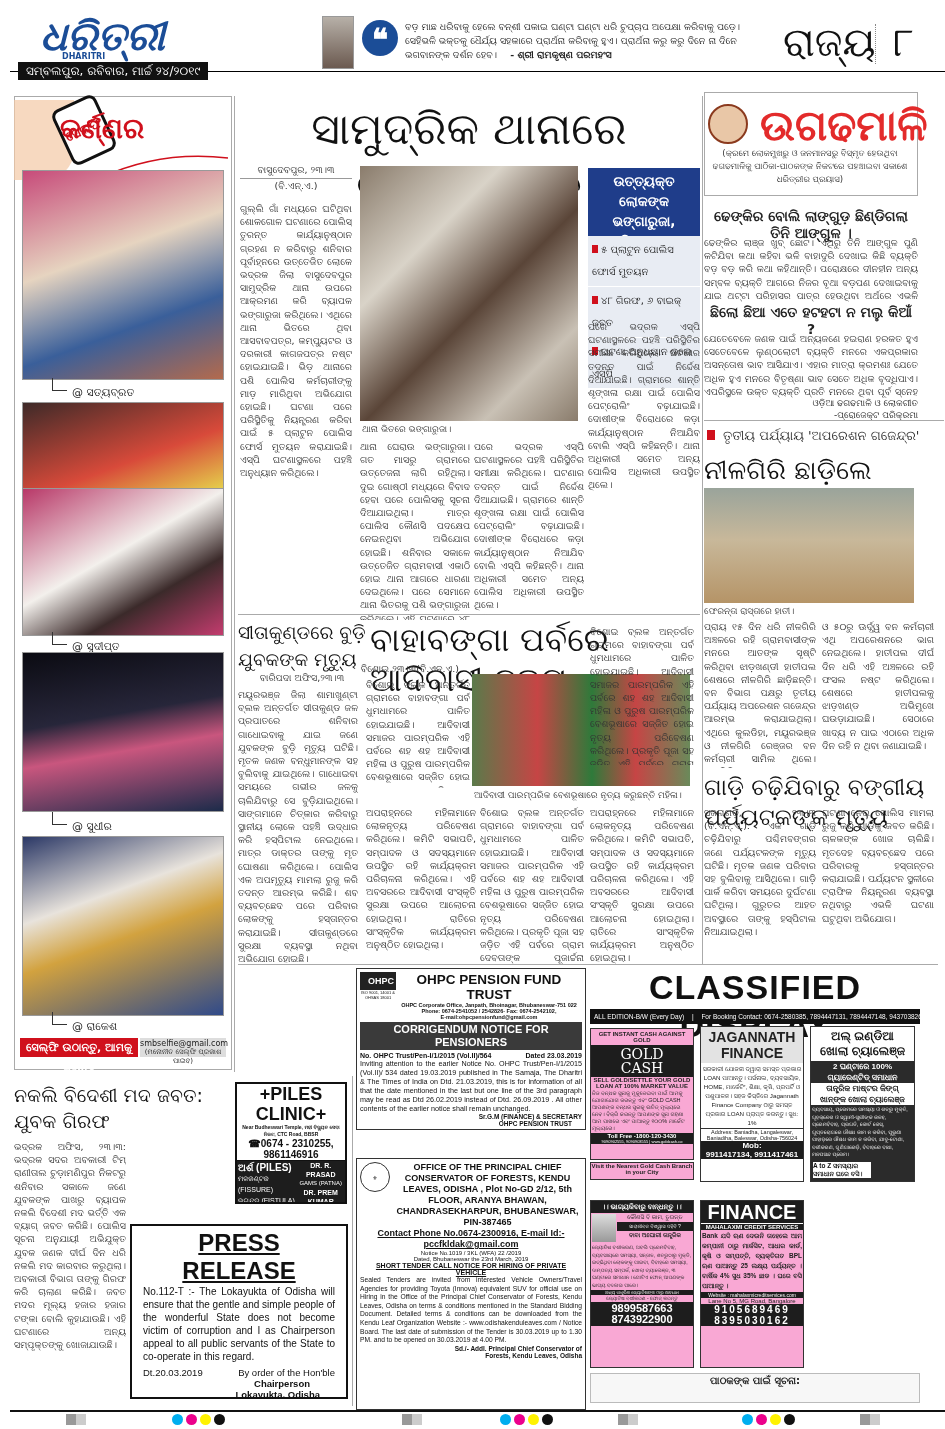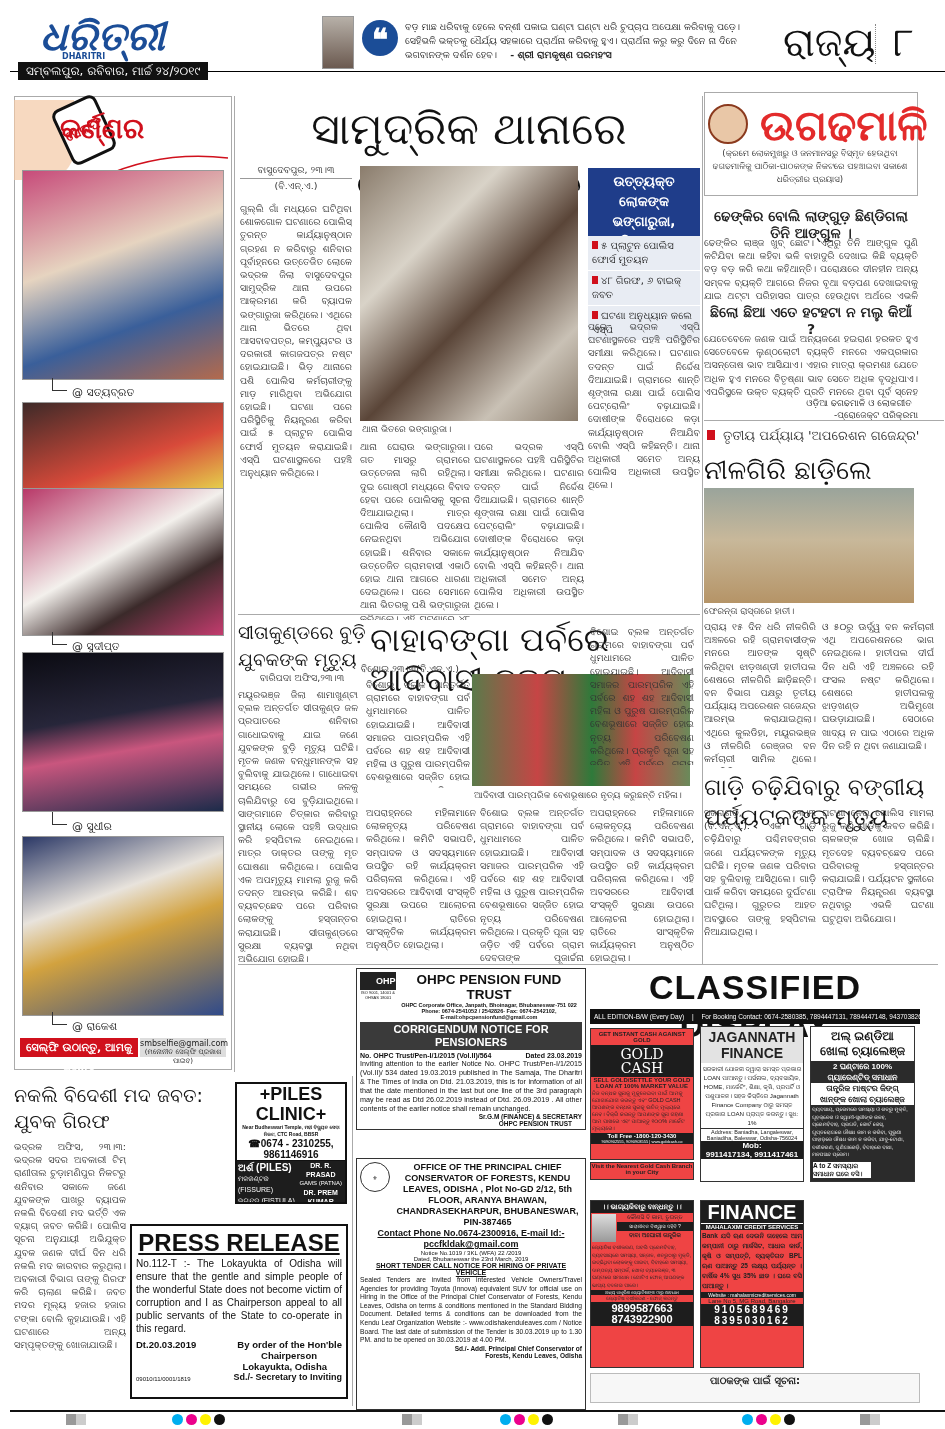--- a/index.html
+++ b/index.html
@@ -23,21 +23,21 @@
 .cap{position:absolute;left:72px;font-size:11px;color:#222}
 .cap:before{content:"";position:absolute;left:-20px;top:-8px;width:14px;height:12px;border-left:1px solid #333;border-bottom:1px solid #333}
 .selfie-banner{left:20px;top:1038px;width:118px;height:19px;background:#d0101c;color:#fff;font-size:11px;font-weight:bold;line-height:19px;text-align:center}
 .selfie-email{left:140px;top:1038px;width:86px;height:19px;background:#ddd;font-size:7px;text-align:center;line-height:9px;padding-top:1px}
 .main-head{left:238px;top:100px;width:462px;font-size:44px;line-height:58px;color:#111;text-align:center}
 .dl{font-size:9.5px;color:#333;text-align:center}
 .body-text{font-size:9.5px;line-height:13.2px;color:#333;text-align:justify;overflow:hidden}
 .photo1{left:360px;top:166px;width:218px;height:255px;background:linear-gradient(135deg,#8a7c6c 0%,#d9d3c8 30%,#5a4538 55%,#c9c1b5 80%,#8a7c6c 100%)}
 .photo-caption{font-size:9px;color:#333}
 .side-box{left:588px;top:168px;width:112px;height:68px;background:#1f3d8a;color:#fff;font-size:13.5px;font-weight:bold;text-align:center;line-height:20px;padding-top:3px}
-.side-bullets{left:588px;top:236px;width:112px;background:#e8ecf3;font-size:10px;line-height:14px}
+.side-bullets{left:588px;top:236px;width:112px;background:#e8ecf3;font-size:10px;line-height:22px}
 .side-bullets div{padding:3px 4px;border-bottom:1px solid #fff}
 .side-bullets span.sq{display:inline-block;width:6px;height:8px;background:#d0101c;margin-right:3px}
 .col-rule{width:1px;background:#aaa}
 .ug-head{left:760px;top:102px;font-size:42px;color:#e32b2b;font-weight:bold;line-height:48px}
 .ug-face{left:708px;top:104px;width:40px;height:40px;border-radius:50%;background:#e9c7a7;border:2px solid #8b3a1e}
 .ug-intro{left:710px;top:147px;width:222px;font-size:9.5px;line-height:15px;text-align:center;color:#333}
 .ug-box{left:704px;top:92px;width:214px;height:110px;border:1px solid #aaa}
 .ug-sub{font-size:14px;font-weight:bold;color:#222;text-align:center}
 .tag{left:707px;top:428px;font-size:13px;color:#333}
 .tag span{display:inline-block;width:8px;height:10px;background:#d0101c;margin-right:8px}
@@ -48,21 +48,21 @@
 .photo3{left:472px;top:674px;width:218px;height:112px;background:linear-gradient(90deg,#5a7a4a,#c64545 30%,#2e7a3a 55%,#c64545 75%,#6a8a5a)}
 .car-head{left:704px;top:772px;width:240px;font-size:23px;color:#111;line-height:30px}
 .nakli-head{left:14px;top:1082px;width:215px;font-size:19px;color:#111;line-height:26px}
 .ad{position:absolute;border:1px solid #333;background:#fff;color:#111;overflow:hidden}
 .piles{left:235px;top:1082px;width:112px;height:122px;border:2px solid #111}
 .press{left:130px;top:1224px;width:218px;height:175px;border:2px solid #111}
 .ohpc{left:356px;top:968px;width:230px;height:162px}
 .forest{left:356px;top:1158px;width:230px;height:252px}
 .classified-title{left:590px;top:968px;width:330px;font-size:34px;font-weight:bold;color:#111;line-height:38px;text-align:center;font-family:"Liberation Sans",sans-serif;letter-spacing:1px}
 .classified-bar{left:590px;top:1009px;width:330px;height:15px;background:#111;color:#fff;font-size:6.5px;line-height:15px;padding-left:4px;white-space:nowrap;overflow:hidden}
-.cl-box{position:absolute;border:1px solid #333;overflow:hidden;background:#ef4444}
+.cl-box{position:absolute;border:1px solid #333;overflow:hidden;background:#f9a8d4}
 .reader{left:590px;top:1373px;width:330px;height:30px;border:1px solid #bbb;background:#f7f7f7;font-size:7px;text-align:center;padding-top:2px;line-height:9px}
 .footer-rule{left:10px;top:1410px;width:935px;height:2px;background:#111}
 .reg-dots{position:absolute;top:1414px;display:flex;gap:3px}
 .reg-dots span{width:11px;height:11px;border-radius:50%;display:block}
 .gray-sq{position:absolute;top:1414px;width:20px;height:11px;background:linear-gradient(90deg,#999 50%,#ccc 50%)}
 .lib{font-family:"Liberation Sans",sans-serif}
 </style>
 </head>
 <body>
 
@@ -127,21 +127,21 @@
 <div class="abs body-text" style="left:588px;top:320px;width:112px;height:300px">ପରେ ଭଦ୍ରକ ଏସ୍‌ପି ଘଟଣାସ୍ଥଳରେ ପହଞ୍ଚି ପରିସ୍ଥିତିର ସମୀକ୍ଷା କରିଥିଲେ। ଘଟଣାର ତଦନ୍ତ ପାଇଁ ନିର୍ଦ୍ଦେଶ ଦିଆଯାଇଛି। ଗ୍ରାମରେ ଶାନ୍ତି ଶୃଙ୍ଖଳା ରକ୍ଷା ପାଇଁ ପୋଲିସ ପେଟ୍ରୋଲିଂ ବଢ଼ାଯାଇଛି। ଦୋଷୀଙ୍କ ବିରୋଧରେ କଡ଼ା କାର୍ଯ୍ୟାନୁଷ୍ଠାନ ନିଆଯିବ ବୋଲି ଏସ୍‌ପି କହିଛନ୍ତି। ଥାନା ଅଧିକାରୀ ସମେତ ଅନ୍ୟ ପୋଲିସ ଅଧିକାରୀ ଉପସ୍ଥିତ ଥିଲେ।</div>
 
 <div class="abs ug-box" style="height:104px"></div>
 <div class="abs ug-face"></div>
 <div class="abs ug-head">ଉଗଢମାଳି</div>
 <div class="abs ug-intro" style="width:204px;left:708px;font-size:8.5px;line-height:13px">(କ୍ରମେ ଲୋକମୁଖରୁ ଓ ଜନମାନସରୁ ବିସ୍ମୃତ ହେଉଥିବା ଢଗଢମାଳିକୁ ପାଠିକା-ପାଠକଙ୍କ ନିକଟରେ ପହଞ୍ଚାଇବା ସକାଶେ ଧରିତ୍ରୀର ପ୍ରୟାସ)</div>
 <div class="abs ug-sub" style="left:704px;top:208px;width:214px">ଢେଙ୍କିର ବୋଲି ଲାଙ୍ଗୁଡ଼ ଛିଣ୍ଡିଗଲା ତିନି ଆଙ୍ଗୁଳ ।</div>
 <div class="abs body-text" style="left:704px;top:236px;width:214px;height:66px">ଢେଙ୍କିର ଲାଞ୍ଜ ଖୁବ୍ ଛୋଟ। ଏଥିରୁ ତିନି ଆଙ୍ଗୁଳ ପୁଣି କଟିଯିବା କଥା କହିବା ଭଳି ବାହାଦୁରି ଦେଖାଇ କିଛି ବ୍ୟକ୍ତି ବଡ଼ ବଡ଼ କରି କଥା କହିଥାନ୍ତି। ପରୋକ୍ଷରେ ଦୀନହୀନ ଅନ୍ୟ ସମ୍ବଳ ବ୍ୟକ୍ତି ଆଗରେ ନିଜର ବୃଥା ବଡ଼ପଣ ଦେଖାଇବାକୁ ଯାଇ ଥଟ୍ଟା ପରିହାସର ପାତ୍ର ହେଉଥିବା ଅର୍ଥରେ ଏଭଳି ବ୍ୟଙ୍ଗୋକ୍ତି ପ୍ରକାଶ କରାଯାଇଛି ।</div>
 <div class="abs ug-sub" style="left:704px;top:304px;width:214px">ଛିଲୋ ଛିଆ ଏତେ ହଟହଟା ନ ମଲୁ କିଆଁ ?</div>
 <div class="abs body-text" style="left:704px;top:332px;width:214px;height:68px">ଯେତେବେଳେ ଜଣକ ପାଇଁ ଅନ୍ୟଜଣେ ହଇରାଣ ହରକତ ହୁଏ ସେତେବେଳେ ଲୁଣ୍ଠଲୋଟୀ ବ୍ୟକ୍ତି ମନରେ ଏକପ୍ରକାର ଅସନ୍ତୋଷ ଭାବ ଆସିଯାଏ। ଏହାର ମାତ୍ରା କ୍ରମଶଃ ଯେତେ ଅଧିକ ହୁଏ ମନରେ ବିତୃଷ୍ଣା ଭାବ ସେତେ ଅଧିକ ବୃଦ୍ଧିପାଏ। ଏପରିସ୍ଥଳେ ଉକ୍ତ ବ୍ୟକ୍ତି ପ୍ରତି ମନରେ ଥିବା ପୂର୍ବ ସ୍ନେହ ସରାଗ ଭାବ କମିଯିବା ସହ ତା'ର ମୃତ୍ୟୁ ନ ହେଉଥିବା ଲାଗି ଇଚ୍ଛା ପ୍ରକାଶ କରାଯିବା ଅର୍ଥରେ ଏଭଳି ଉକ୍ତି ଉଲ୍ଲେଖ କରାଯାଇଛି।</div>
-<div class="abs" style="left:800px;top:398px;font-size:9px;width:118px;text-align:center">ଓଡ଼ିଆ ଢଗଢମାଳି ଓ ଲୋକଗୀତ</div>
+<div class="abs" style="left:800px;top:398px;font-size:9px;width:118px;text-align:right">ଓଡ଼ିଆ ଢଗଢମାଳି ଓ ଲୋକଗୀତ</div>
 <div class="abs" style="left:800px;top:410px;font-size:9px;width:118px;text-align:right">-ପ୍ରୋଜେକ୍ଟ ପରିକ୍ରମା</div>
 
 <div class="abs tag"><span></span><b style="font-weight:normal">ତୃତୀୟ ପର୍ଯ୍ୟାୟ 'ଅପରେଶନ ଗଜେନ୍ଦ୍ର'</b></div>
 <div class="abs elephant-head">ନୀଳଗିରି ଛାଡ଼ିଲେ ଝାଡ଼ଖଣ୍ଡୀ ହାତୀ</div>
 <div class="abs photo2"></div>
 <div class="abs photo-caption" style="left:704px;top:606px">ଫେରନ୍ତା ରାସ୍ତାରେ ହାତୀ।</div>
 <div class="abs body-text" style="left:704px;top:620px;width:112px;height:148px">ପ୍ରାୟ ୧୫ ଦିନ ଧରି ନୀଳଗିରି ଅଞ୍ଚଳରେ ରହି ଗ୍ରାମବାସୀଙ୍କ ମନରେ ଆତଙ୍କ ସୃଷ୍ଟି କରିଥିବା ଝାଡ଼ଖଣ୍ଡୀ ହାତୀପଲ ଶେଷରେ ନୀଳଗିରି ଛାଡ଼ିଛନ୍ତି। ବନ ବିଭାଗ ପକ୍ଷରୁ ତୃତୀୟ ପର୍ଯ୍ୟାୟ ଅପରେଶନ ଗଜେନ୍ଦ୍ର ଆରମ୍ଭ କରାଯାଇଥିଲା। ଏଥିରେ କୁଲଡିହା, ମୟୂରଭଞ୍ଜ ଓ ନୀଳଗିରି ରେଞ୍ଜର ବନ କର୍ମଚାରୀ ସାମିଲ ଥିଲେ। ନୀଳଗିରି ରେଞ୍ଜର ସୁକୁମାର ଦାସ, କୁଲଡିହା ଏସିଏଫ୍</div>
 <div class="abs body-text" style="left:822px;top:620px;width:112px;height:148px">ଓ ୫୦ରୁ ଊର୍ଦ୍ଧ୍ୱ ବନ କର୍ମଚାରୀ ଏଥି ଅପରେଶନରେ ଭାଗ ନେଇଥିଲେ। ହାତୀପଲ ଦୀର୍ଘ ଦିନ ଧରି ଏହି ଅଞ୍ଚଳରେ ରହି ଫସଲ ନଷ୍ଟ କରିଥିଲେ। ଶେଷରେ ହାତୀପଲକୁ ଝାଡ଼ଖଣ୍ଡ ଅଭିମୁଖେ ଘଉଡ଼ାଯାଇଛି। ସେଠାରେ ଖାଦ୍ୟ ନ ପାଇ ଏଠାରେ ଅଧିକ ଦିନ ରହି ନ ଥିବା ଜଣାଯାଇଛି।</div>
 <div class="abs body-text" style="left:590px;top:440px;width:0;height:0"></div>
 
@@ -180,39 +180,39 @@
     <div style="width:45%;font-size:6px;text-align:center;line-height:9px;background:#1d1d1d;color:#fff">
       <div style="font-weight:bold;font-size:7px">DR. R. PRASAD</div>
       <div>GAMS (PATNA)</div>
       <div style="font-weight:bold;font-size:7px">DR. PREM KUMAR</div>
 
     </div>
   </div>
 
 </div>
 
-<div class="ad press lib" style="padding:3px 4px">
+<div class="ad press lib" style="padding:3px 11px">
   <div style="font-size:24px;font-weight:bold;text-align:center;text-decoration:underline;line-height:28px">PRESS RELEASE</div>
   <div style="font-size:10px;line-height:13px;text-align:justify">No.112-T :- The Lokayukta of Odisha will ensure that the gentle and simple people of the wonderful State does not become victim of corruption and I as Chairperson appeal to all public servants of the State to co-operate in this regard.</div>
-  <div style="display:flex;justify-content:space-between;font-size:9.5px;font-weight:bold;margin-top:4px">
+  <div style="display:flex;justify-content:space-between;font-size:9.5px;font-weight:normal;margin-top:4px">
     <span>Dt.20.03.2019</span>
     <span>By order of the Hon'ble</span>
   </div>
   <div style="font-size:9.5px;font-weight:bold;text-align:right;padding-right:25px">Chairperson</div>
   <div style="font-size:9.5px;font-weight:bold;text-align:right;padding-right:15px">Lokayukta, Odisha</div>
   <div style="display:flex;justify-content:space-between;align-items:flex-end">
     <span style="font-size:6px">09010/11/0001/1819</span>
     <span style="font-size:9px;font-weight:bold">Sd./- Secretary to Inviting</span>
   </div>
 </div>
 
 <div class="ad ohpc lib" style="padding:3px">
   <div style="display:flex">
     <div style="width:36px;text-align:center">
-      <div style="background:#222;color:#fff;font-size:9px;font-weight:bold;padding:4px 16px">OHPC</div>
+      <div style="background:#222;color:#fff;font-size:9px;font-weight:bold;padding:4px 8px">OHPC</div>
       <div style="font-size:4px">ISO 9001, 14001 &amp; OHSAS 18001</div>
     </div>
     <div style="flex:1;text-align:center">
       <div style="font-size:13.5px;font-weight:bold">OHPC PENSION FUND TRUST</div>
       <div style="font-size:5.5px;font-weight:bold">OHPC Corporate Office, Janpath, Bhoinagar, Bhubaneswar-751 022</div>
       <div style="font-size:5.5px;font-weight:bold">Phone: 0674-2541052 / 2542826- Fax: 0674-2542102,</div>
       <div style="font-size:5.5px;font-weight:bold">E-mail:ohpcpensionfund@gmail.com</div>
     </div>
   </div>
   <div style="background:#3a3a3a;color:#fff;font-size:11px;font-weight:bold;text-align:center;line-height:13px;padding:1px;margin:2px 0">CORRIGENDUM NOTICE FOR PENSIONERS</div>

